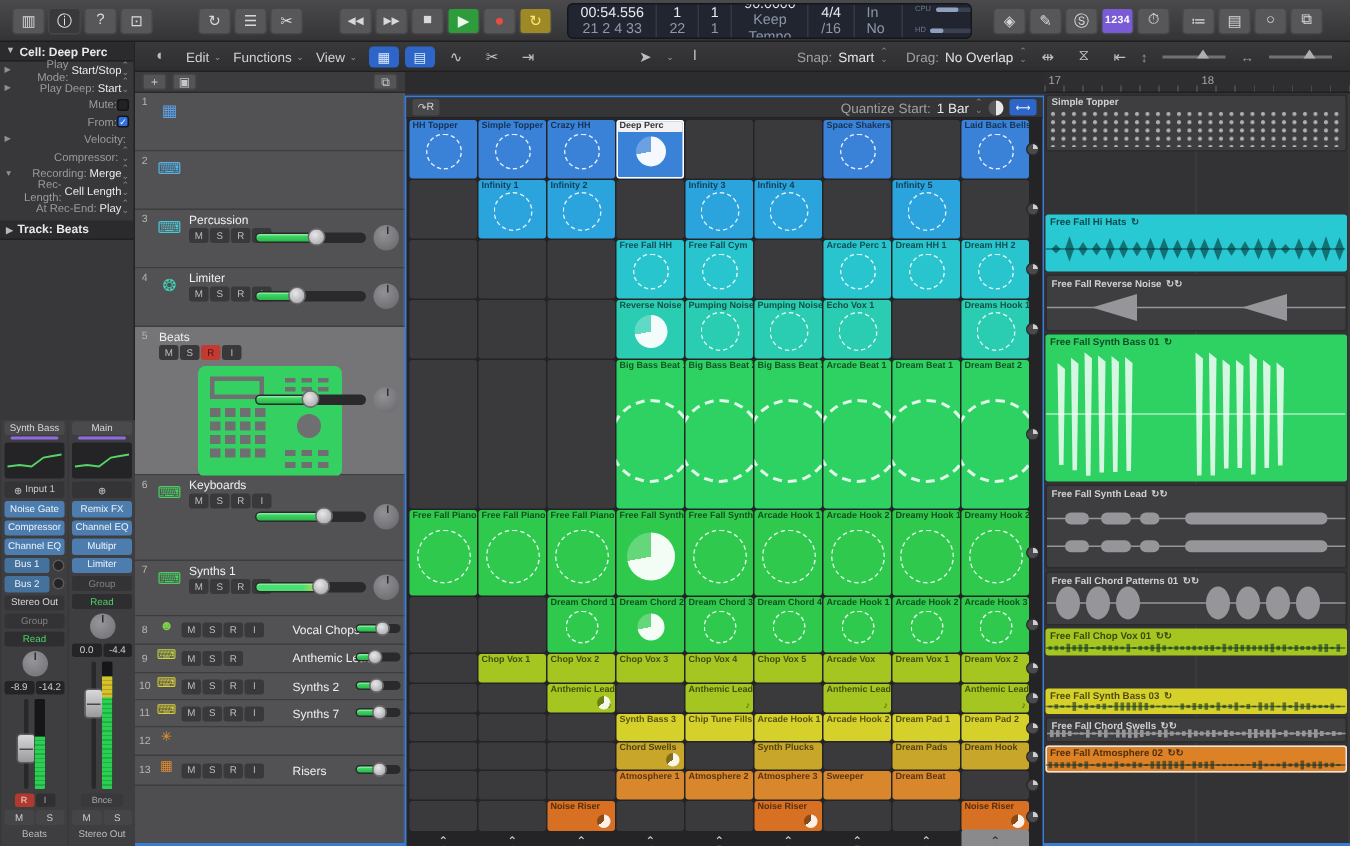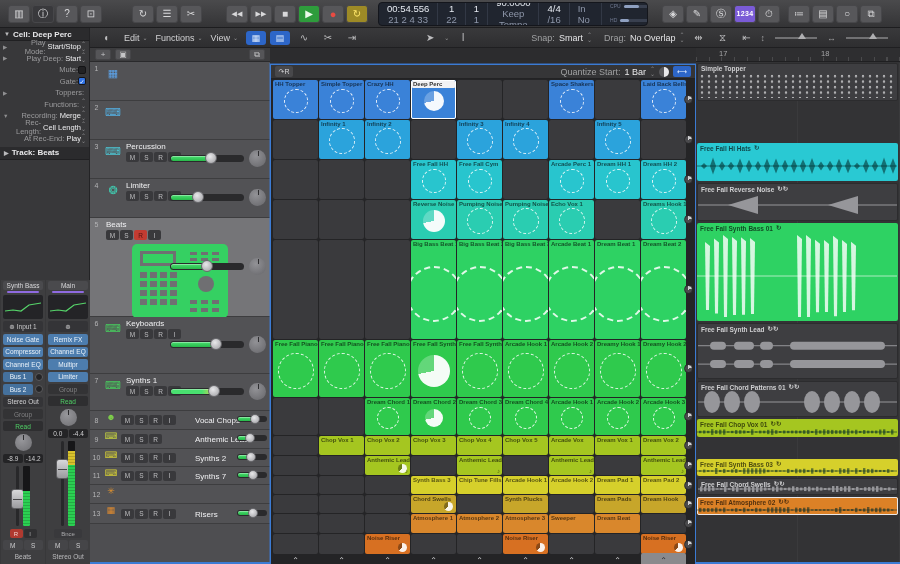--- a/index.html
+++ b/index.html
@@ -182,21 +182,21 @@
   #divstrip { position:absolute; right:1px; top:15px; width:10px; }
   .dcirc { position:absolute; left:0; width:9px; height:9px; border-radius:50%;
     background:conic-gradient(#cfcfd1 0 25%, #4a4a4d 25%); border:1px solid #2a2a2c; }
 
   
   #trackspane { position:absolute; left:606px; top:0; width:204px; height:514px; background:#333335; }
   #ruler { height:14px; background:#2e2e30; border-bottom:1px solid #1f1f21; position:relative;
     color:#a5a5a7; font-size:7.5px; }
   #ruler:after { content:""; position:absolute; left:0; right:0; bottom:0; height:4px;
     background:repeating-linear-gradient(90deg,#4a4a4c 0 1px,transparent 1px 12.7px); }
-  #ruler span { position:absolute; top:1px;margin-left:20px; }
+  #ruler span { position:absolute; top:1px; }
   #regions { position:absolute; left:0; top:15px; right:0; bottom:0;
     background:repeating-linear-gradient(90deg, transparent 0 101px, #3a3a3c 101px 102px); }
   .region { position:absolute; left:1px; right:2px; border-radius:2px; overflow:hidden; }
   .region .rlabel { font-size:6.5px; font-weight:bold; padding:1px 3px 0; white-space:nowrap;
     color:rgba(0,0,0,.65); display:flex; gap:3px; align-items:center; }
   .region.dark { background:#3e3e41; border:1px solid #2c2c2e; }
   .region.dark .rlabel { color:#cfcfd1; }
   .region.selected { outline:1.5px solid #e8e8ea; outline-offset:-1px; }
   .region svg { position:absolute; left:0; bottom:0; }
   .midigrid { position:absolute; left:2px; right:2px; top:10px; bottom:2px;
@@ -305,31 +305,31 @@
           <span class="val">Start</span>
           <span class="stepper stp">⌃<br>⌄</span>
         </div>
         <div class="irow">
           <span class="tri"></span>
           <span class="lab">Mute:</span>
           <span class="chk"></span>
         </div>
         <div class="irow">
           <span class="tri"></span>
-          <span class="lab">Gate:</span>
+          <span class="lab">From:</span>
           <span class="chk on">✓</span>
         </div>
         <div class="irow">
           <span class="tri">▶</span>
-          <span class="lab">Toppers:</span>
+          <span class="lab">Velocity:</span>
           <span class="val"></span>
         </div>
         <div class="irow">
           <span class="tri"></span>
-          <span class="lab">Functions:</span>
+          <span class="lab">Compressor:</span>
           <span class="val"></span>
           <span class="stepper stp">⌃<br>⌄</span>
         </div>
         <div class="irow">
           <span class="tri">▼</span>
           <span class="lab">Recording:</span>
           <span class="val">Merge</span>
           <span class="stepper stp">⌃<br>⌄</span>
         </div>
         <div class="irow">

